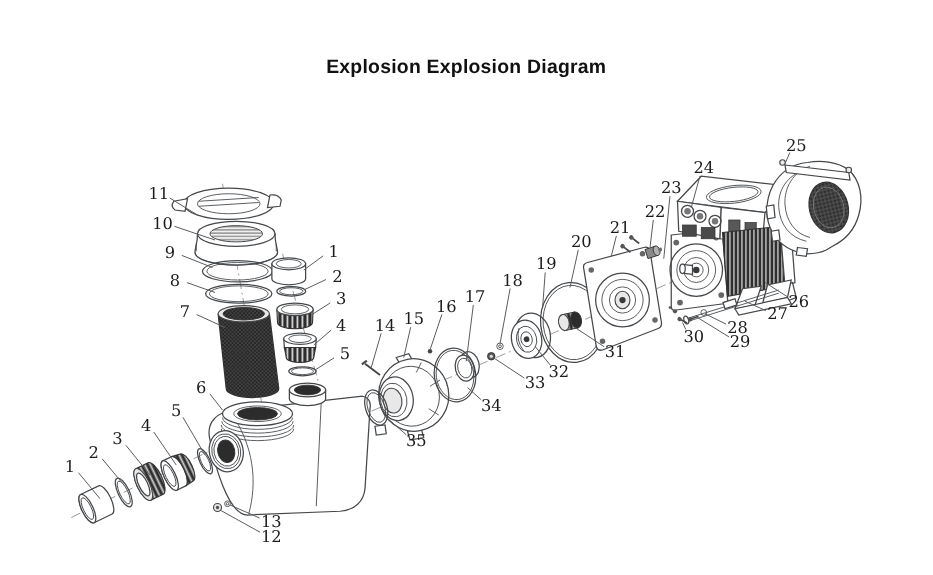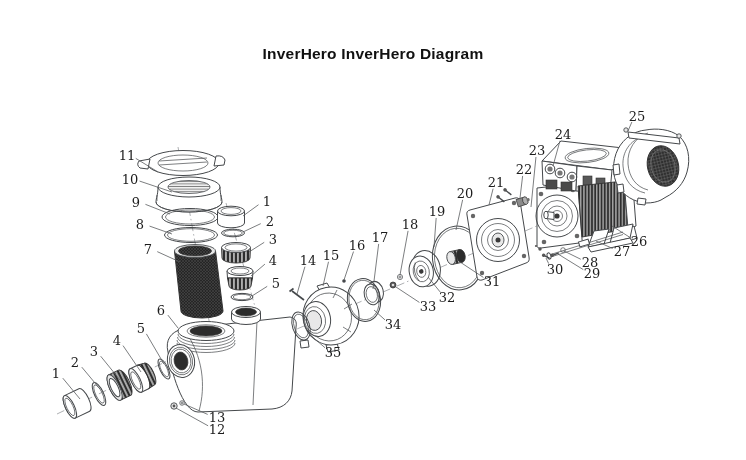--- a/index.html
+++ b/index.html
@@ -14,21 +14,21 @@
   .lns{fill:none;stroke:#45484b;stroke-width:.7;}
   .lngrey{fill:#e8e8e8;stroke:#45484b;stroke-width:.9;}
   .axis{fill:none;stroke:#8a8d90;stroke-width:.7;stroke-dasharray:8 3 1.5 3;}
   .leader{stroke:#5a5d60;stroke-width:.8;fill:none;}
   .callout{font-family:"DejaVu Serif",serif;font-size:13px;fill:#1c1c1c;text-anchor:middle;}
 </style>
 </head>
 <body>
 
 <div class="stage">
-  <div class="title">InverHero InverHero Diagram</div>
+  <div class="title">Explosion Explosion Diagram</div>
 
   <svg width="746" height="460" viewBox="0 0 746 460">
     <defs>
       <pattern id="knurl" width="4" height="6" patternUnits="userSpaceOnUse">
         <rect width="4" height="6" fill="#2d2d2d"></rect>
           <rect x="1.2" width="1.5" height="6" fill="#cfcfcf"></rect>
       </pattern>
       <pattern id="meshDark" width="3" height="3" patternUnits="userSpaceOnUse">
         <rect width="3" height="3" fill="#262626"></rect>
           <path d="M0,0 L3,3 M3,0 L0,3" stroke="#4f4f4f" stroke-width="0.5"></path>

